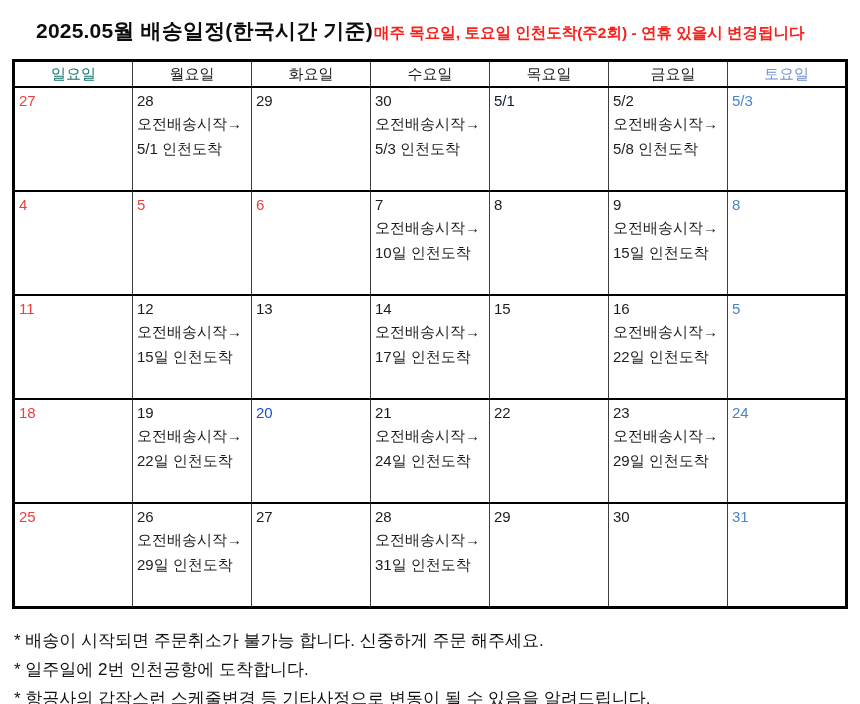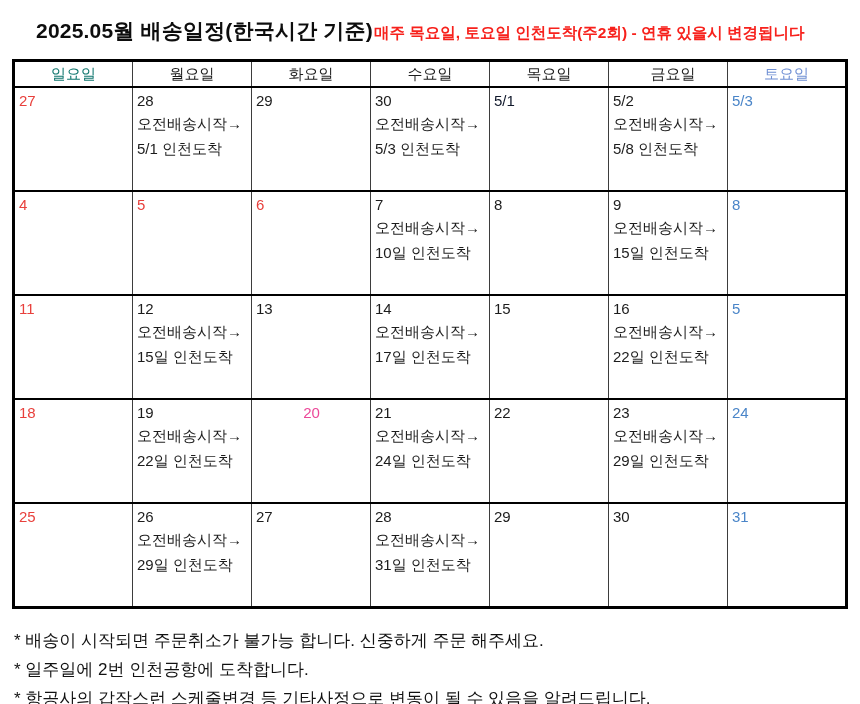--- a/index.html
+++ b/index.html
@@ -191,21 +191,21 @@
         <tr>
           <td>
             <div class="date" style="color: rgb(232, 64, 60);">18</div>
           </td>
           <td>
             <div class="date" style="color: rgb(28, 28, 28);">19</div>
             <div class="line">오전배송시작→</div>
             <div class="line">22일 인천도착</div>
           </td>
           <td>
-            <div class="date" style="color: #ec4899; text-align: center;">20</div>
+            <div class="date" style="color: #1d4ed8;">20</div>
           </td>
           <td>
             <div class="date" style="color: rgb(28, 28, 28);">21</div>
             <div class="line">오전배송시작→</div>
             <div class="line">24일 인천도착</div>
           </td>
           <td>
             <div class="date" style="color: rgb(28, 28, 28);">22</div>
           </td>
           <td>

